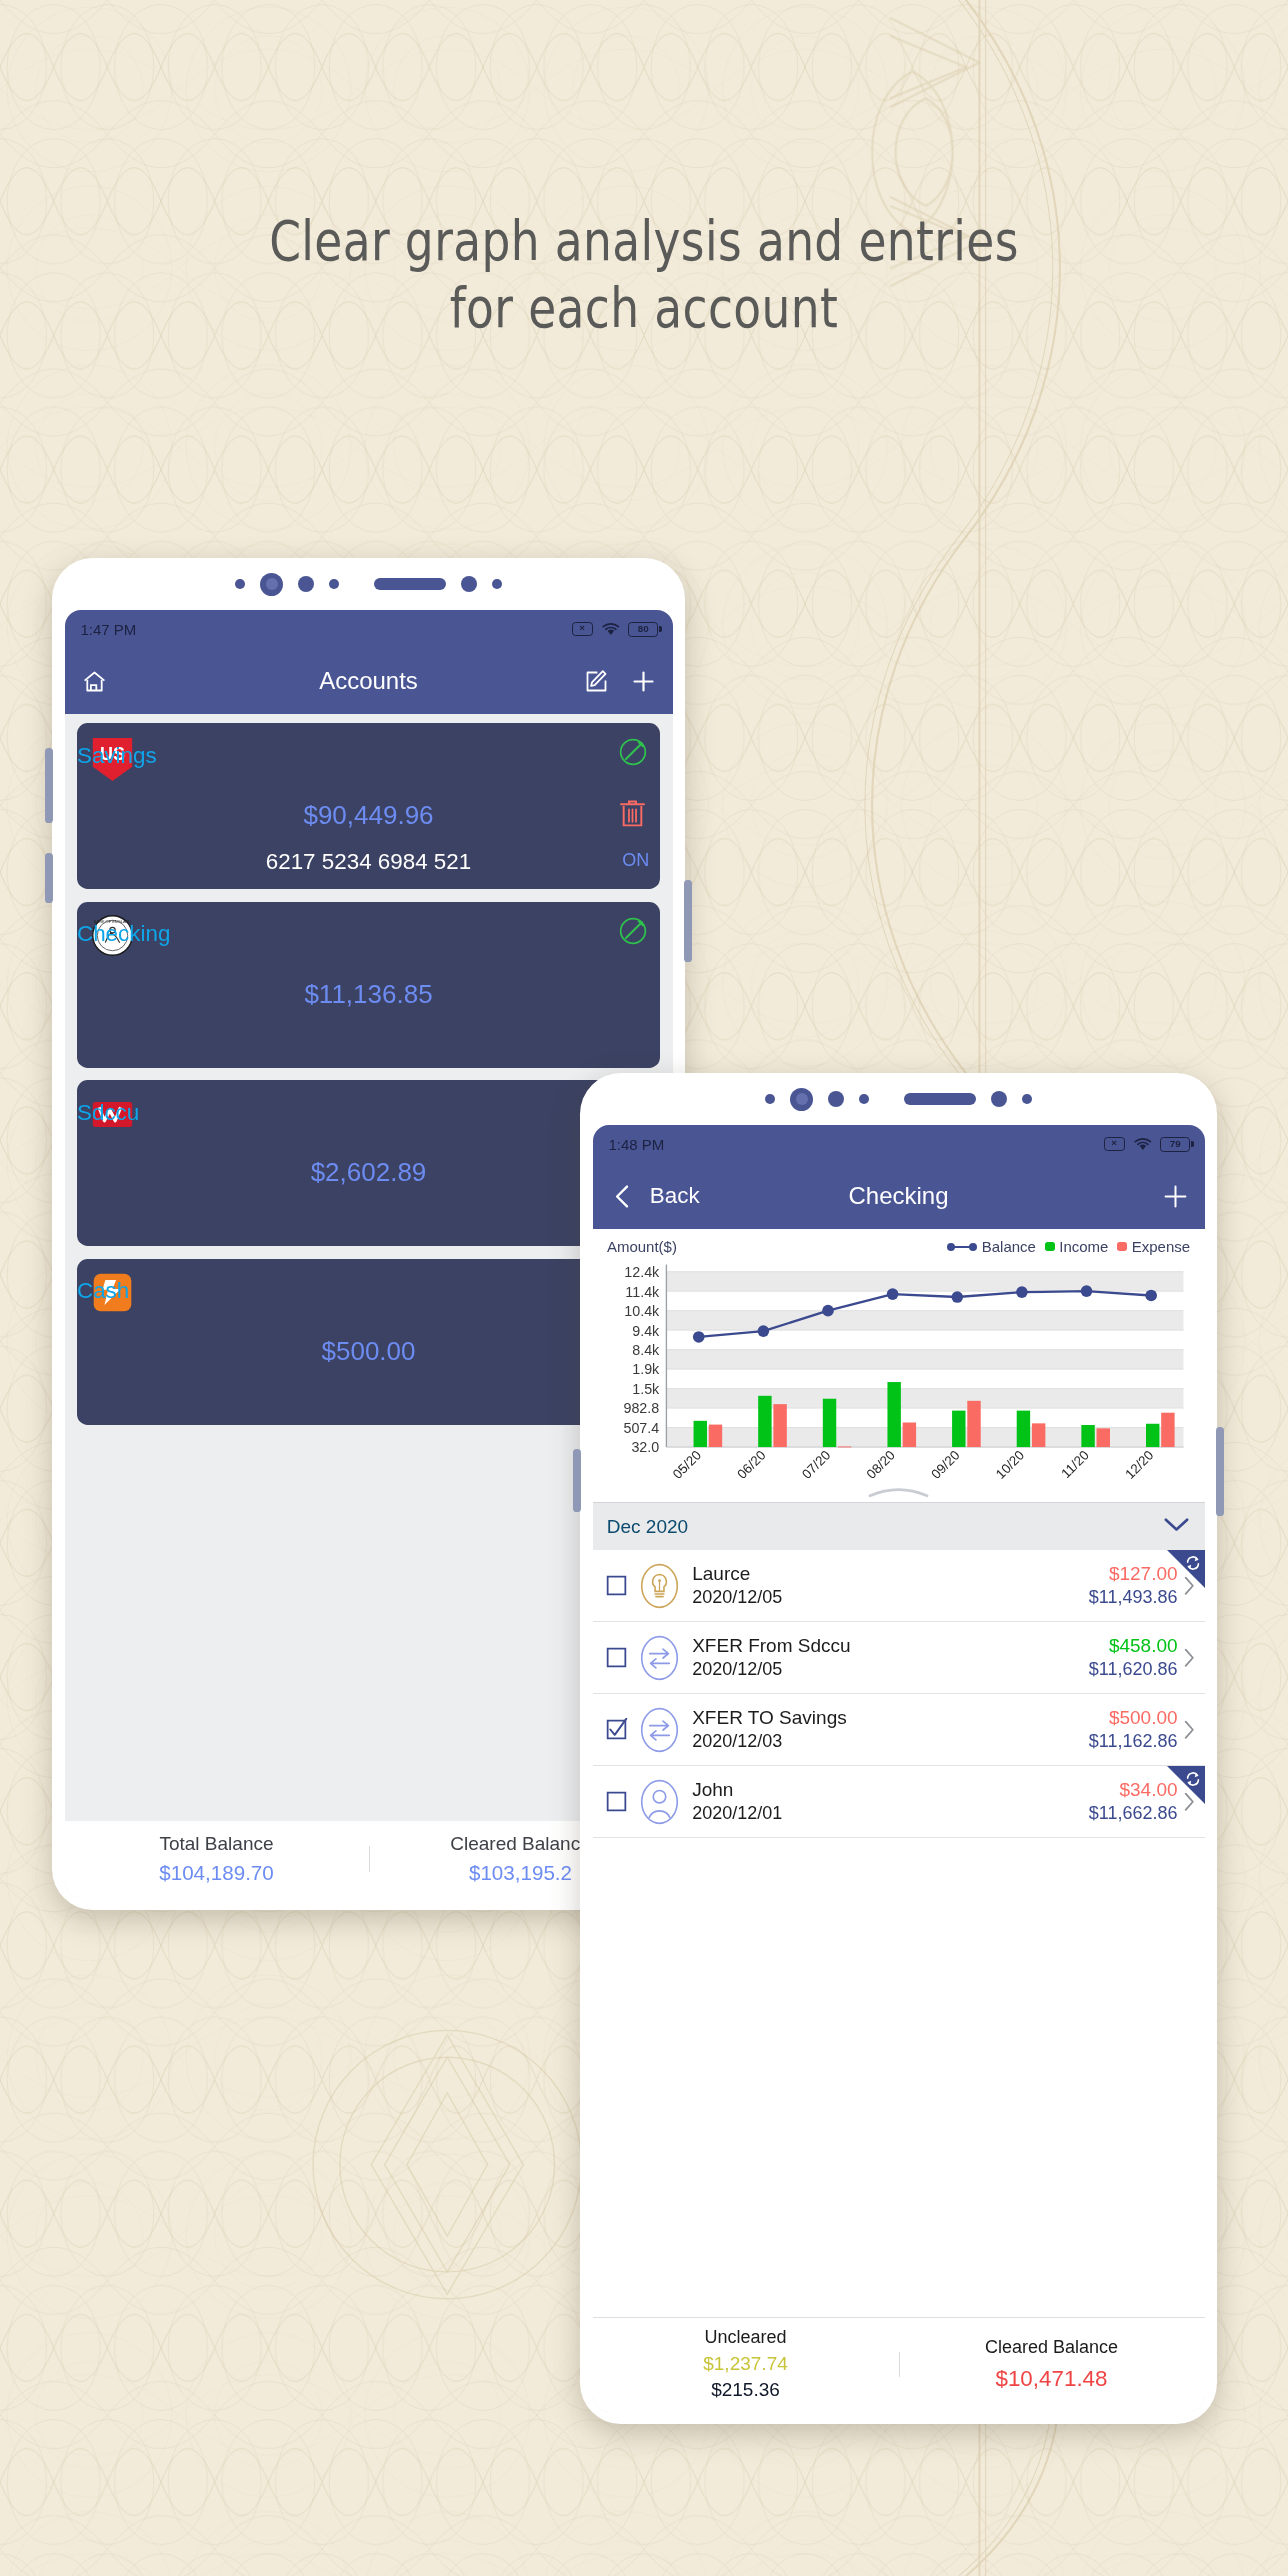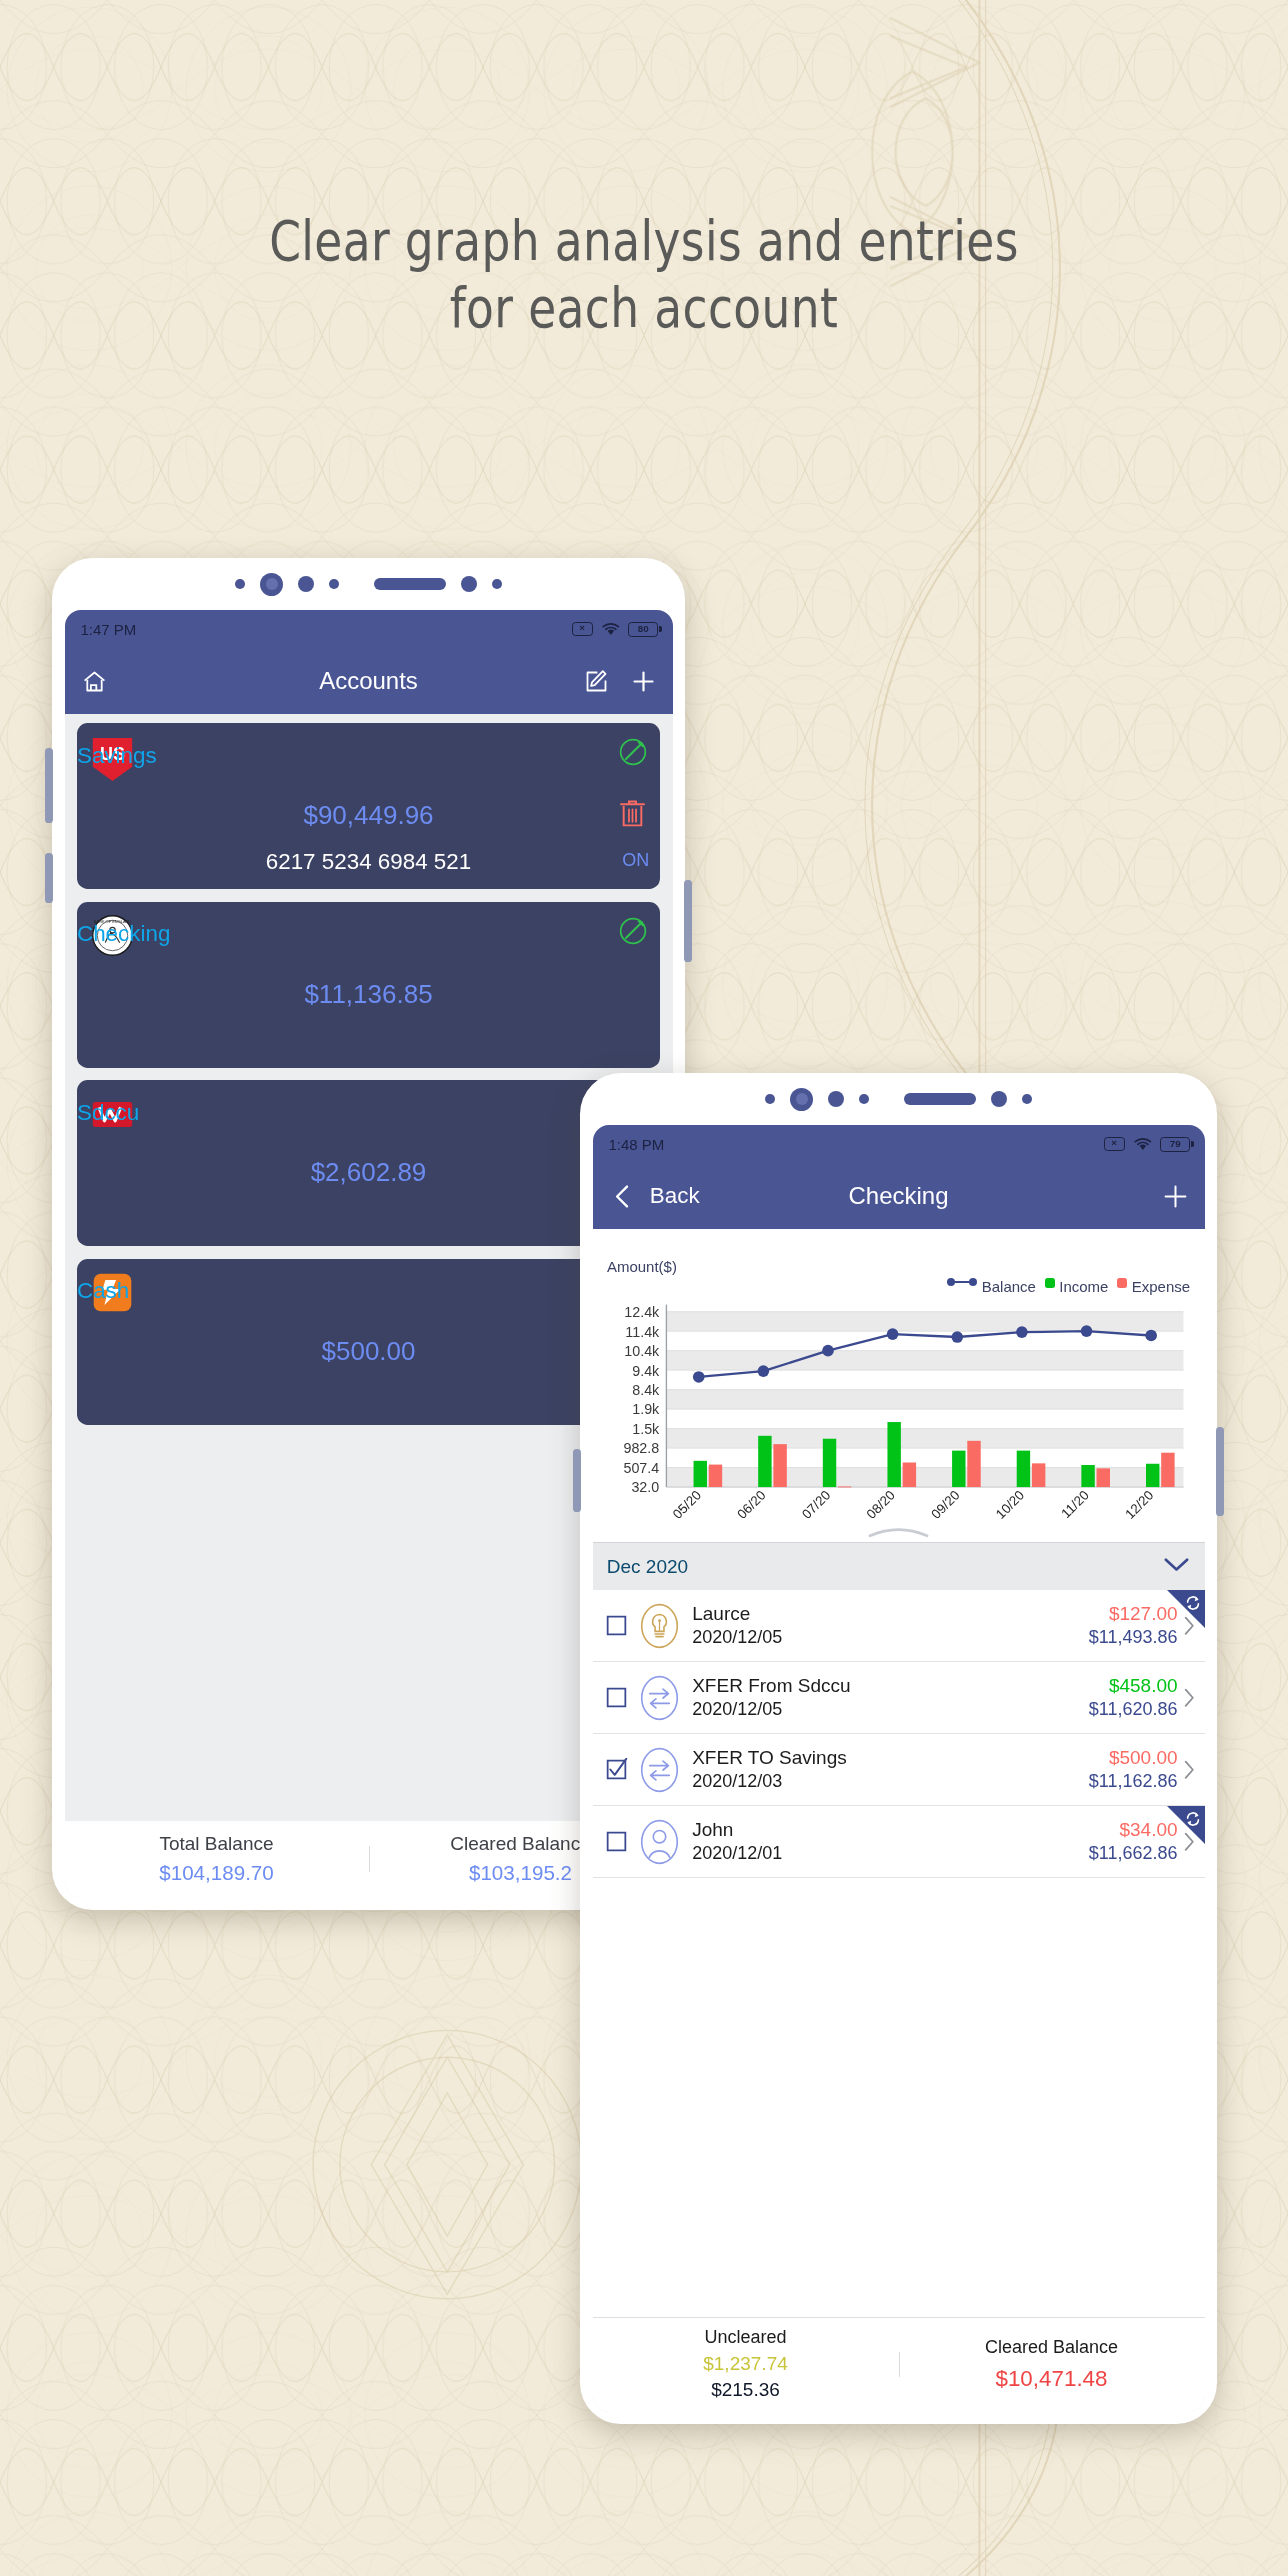--- a/index.html
+++ b/index.html
@@ -174,21 +174,21 @@
     padding: 7.2px 9px 0 9px;
     position:relative;
   }
   .chart-head {
     display:flex; align-items:center; justify-content:space-between;
     padding: 1.8px 5.4px 3.6px 5.4px;
     gap: 24px;
   }
   .chart-ylbl { color:#3b4263; font-size:15px; }
   .legend { display:flex; align-items:center; gap:9px; font-size:15px; color:#3b4263; }
-  .lg { display:flex; gap:4.5px;margin-top:40px; }
+  .lg { display:flex; align-items:center; gap:4.5px; }
   .lg-line { width:30px; height:7.2px; position:relative; }
   .lg-line::before, .lg-line::after {
     content:""; position:absolute; top:0; width:8px;height:8px;border-radius:50%;
     background:#3b4a8f;
   }
   .lg-line::before{left:0;} .lg-line::after{right:0;}
   .lg-line i { position:absolute; left:3.6px; right:3.6px; top:2.7px; height:2.7px; background:#3b4a8f; display:block;}
   .lg-dot { width:9.8px;height:9.8px;border-radius:2.7px; }
   .chart-area { position:relative; height: 224px; }
   .chart-area svg { display:block; }

